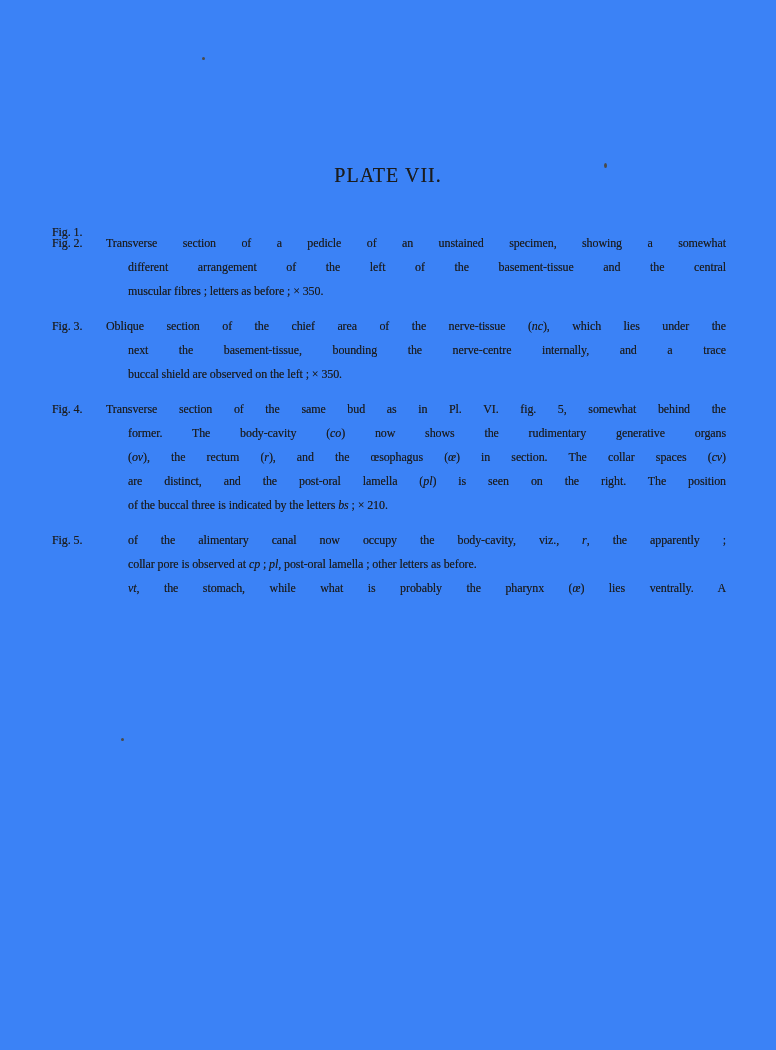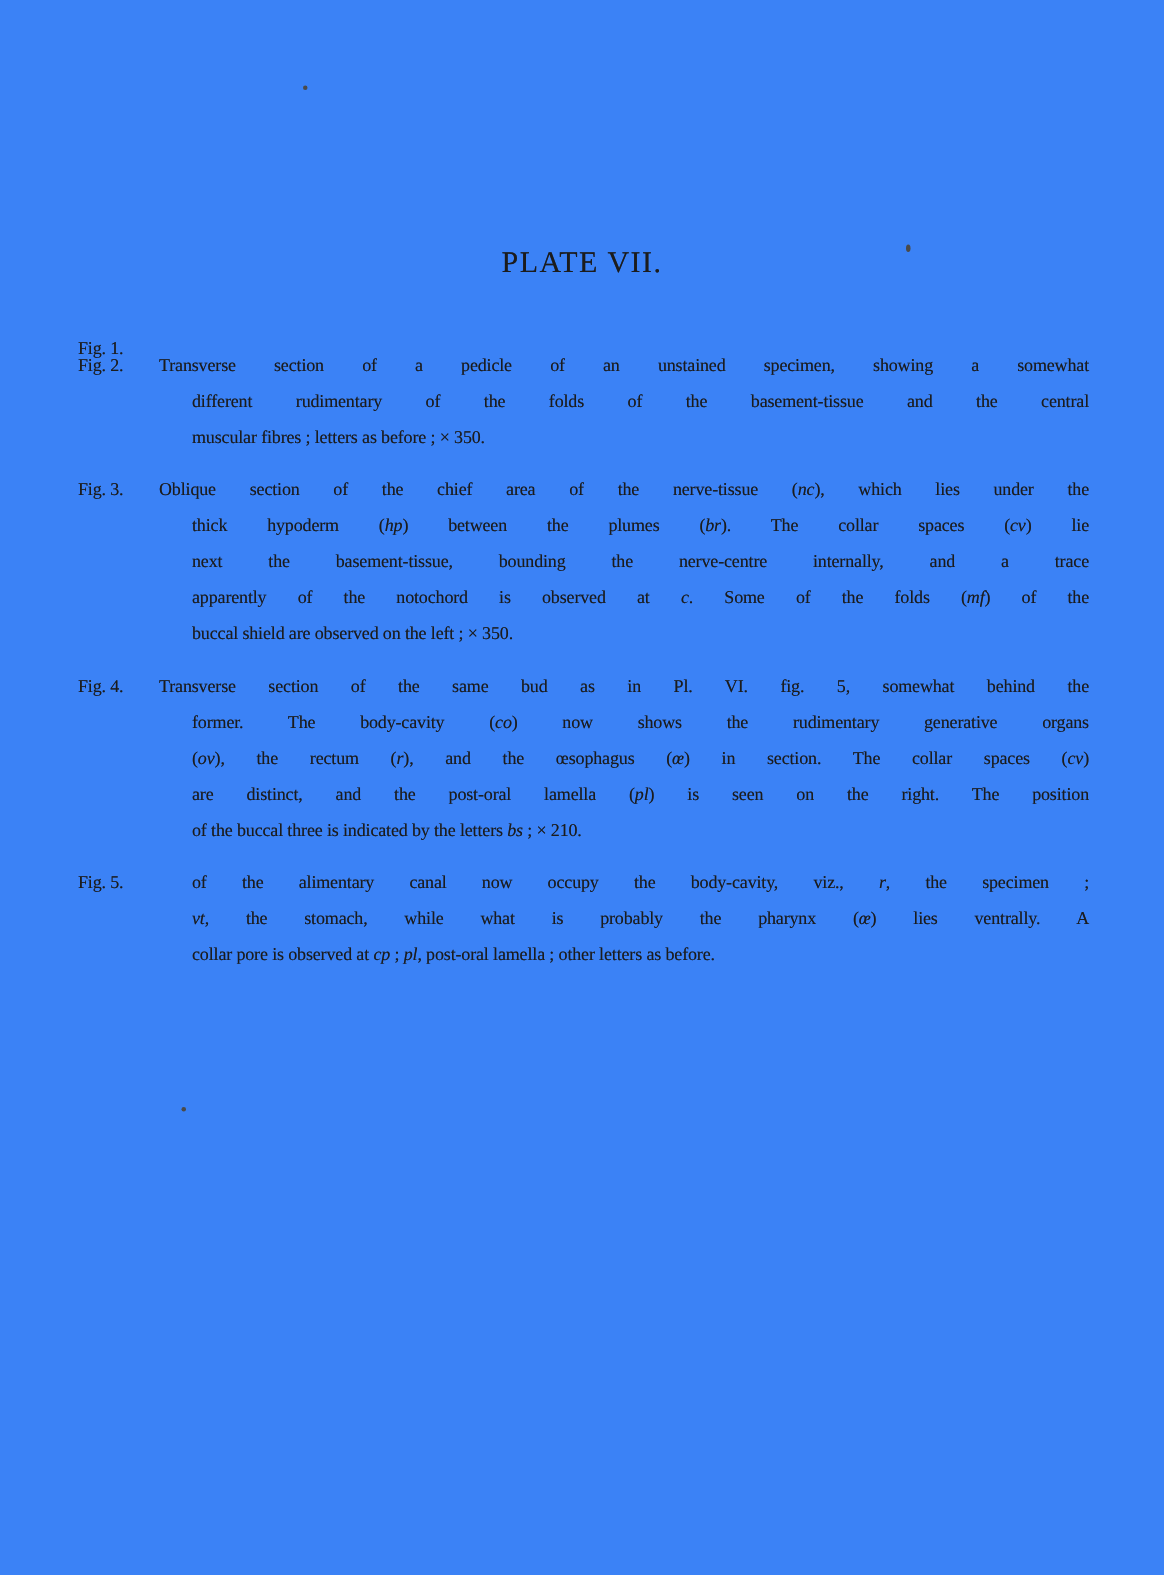--- a/index.html
+++ b/index.html
@@ -79,50 +79,48 @@
 <div class="page">
   <h1 class="title">PLATE VII.</h1>
   <div class="entries" id="entries">
       <div class="entry">
     <span class="label">Fig. 1.</span>
   </div>
       <div class="entry">
     <span class="label">Fig. 2.</span>
     <div class="text">
           <div class="line first"><span>Transverse section of a pedicle of an unstained specimen, showing a somewhat</span></div>
-          <div class="line"><span>different rudimentary of the folds of the basement-tissue and the central</span></div>
+          <div class="line"><span>different arrangement of the left of the basement-tissue and the central</span></div>
           <div class="line last"><span>muscular fibres ; letters as before ; × 350.</span></div>
         </div>
   </div>
       <div class="entry">
     <span class="label">Fig. 3.</span>
     <div class="text">
           <div class="line first"><span>Oblique section of the chief area of the nerve-tissue (</span><i>nc</i><span>), which lies under the</span></div>
-          <div class="line"><span>thick hypoderm (</span><i>hp</i><span>) between the plumes (</span><i>br</i><span>). The collar spaces (</span><i>cv</i><span>) lie</span></div>
           <div class="line"><span>next the basement-tissue, bounding the nerve-centre internally, and a trace</span></div>
-          <div class="line"><span>apparently of the notochord is observed at </span><i>c</i><span>. Some of the folds (</span><i>mf</i><span>) of the</span></div>
           <div class="line last"><span>buccal shield are observed on the left ; × 350.</span></div>
         </div>
   </div>
       <div class="entry">
     <span class="label">Fig. 4.</span>
     <div class="text">
           <div class="line first"><span>Transverse section of the same bud as in Pl. VI. fig. 5, somewhat behind the</span></div>
           <div class="line"><span>former. The body-cavity (</span><i>co</i><span>) now shows the rudimentary generative organs</span></div>
           <div class="line"><span>(</span><i>ov</i><span>), the rectum (</span><i>r</i><span>), and the œsophagus (</span><i>œ</i><span>) in section. The collar spaces (</span><i>cv</i><span>)</span></div>
           <div class="line"><span>are distinct, and the post-oral lamella (</span><i>pl</i><span>) is seen on the right. The position</span></div>
           <div class="line last"><span>of the buccal three is indicated by the letters </span><i>bs</i><span> ; × 210.</span></div>
         </div>
   </div>
       <div class="entry">
     <span class="label">Fig. 5.</span>
     <div class="text">
-          <div class="line"><span>of the alimentary canal now occupy the body-cavity, viz., </span><i>r</i><span>, the specimen ;</span></div>
+          <div class="line"><span>of the alimentary canal now occupy the body-cavity, viz., </span><i>r</i><span>, the apparently ;</span></div>
+          <div class="line last"><span>collar pore is observed at </span><i>cp</i><span> ; </span><i>pl</i><span>, post-oral lamella ; other letters as before.</span></div>
           <div class="line"><i>vt</i><span>, the stomach, while what is probably the pharynx (</span><i>œ</i><span>) lies ventrally. A</span></div>
-          <div class="line last"><span>collar pore is observed at </span><i>cp</i><span> ; </span><i>pl</i><span>, post-oral lamella ; other letters as before.</span></div>
         </div>
   </div>
     </div>
   <div id="speck-layer">
       <div class="speck" style="left: 202px; top: 57px; width: 3px; height: 3px;"></div>
       <div class="speck" style="left: 604px; top: 163px; width: 3px; height: 5px;"></div>
       <div class="speck" style="left: 121px; top: 738px; width: 3px; height: 3px;"></div>
     </div>
 </div>
 

